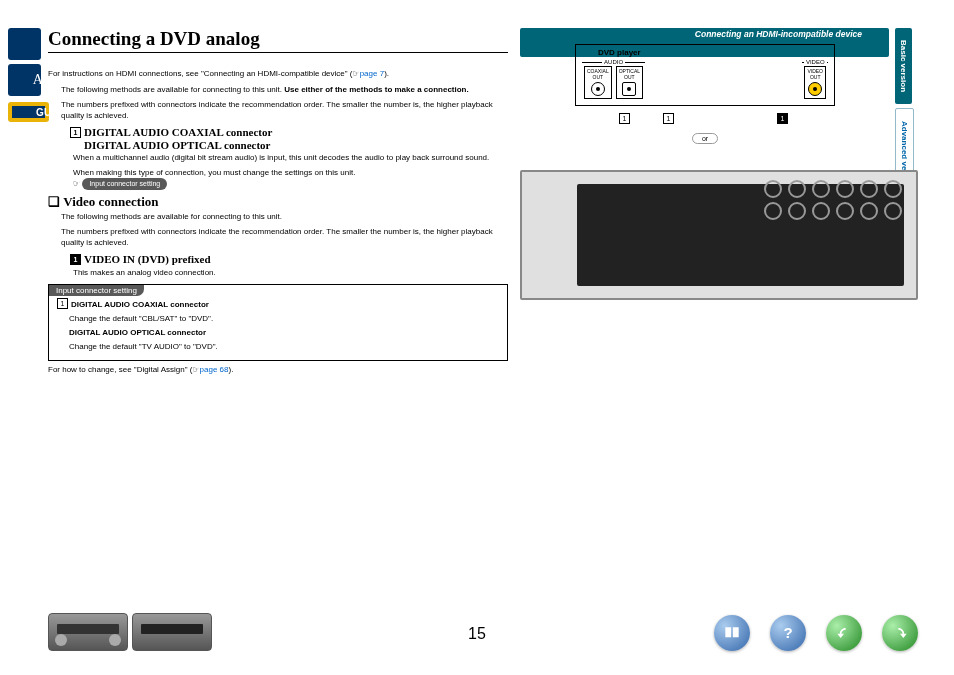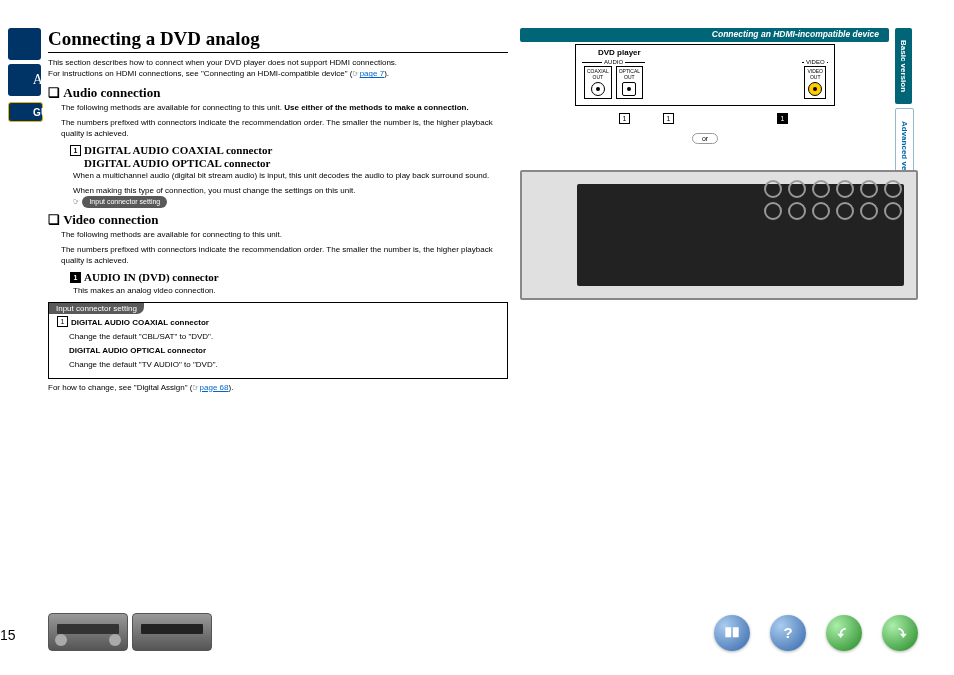--- a/index.html
+++ b/index.html
@@ -1,29 +1,29 @@
 <!DOCTYPE html>
 <html><head>
 <meta charset="utf-8">
 <style>
   * { box-sizing: border-box; margin: 0; padding: 0; }
   body { font-family: Arial, Helvetica, sans-serif; width: 954px; height: 675px; background: #fff; position: relative; font-size: 9px; color: #000; }
-  .topbar { position: absolute; top: 28px; left: 520px; right: 65px; height: 14px; background: #006677; border-radius: 2px; padding: 1px 10px; text-align: right; }
+  .topbar { position: absolute; top: 28px; left: 520px; right: 65px; height: 29px; background: #006677; border-radius: 2px; padding: 1px 27px; text-align: right; }
   .topbar span { color: #fff; font-weight: bold; font-style: italic; font-size: 8.5px; }
   .left-icons { position: absolute; left: 8px; top: 28px; width: 32px; }
   .icon-box { width: 32px; height: 32px; background: #003366; margin-bottom: 4px; display: flex; align-items: center; justify-content: center; color: #fff; border-radius: 3px; padding-left: 33px; }
   .icon-box svg { fill: #fff; }
   .right-tabs { position: absolute; right: 8px; top: 28px; width: 51px; }
   .tab { writing-mode: vertical-rl; text-orientation: mixed; text-align: center; padding: 12px 4px; margin-bottom: 4px; font-size: 8px; font-weight: bold; border-radius: 2px; cursor: pointer; }
   .tab.active { background: #006677; color: #fff; }
   .tab.inactive { background: #fff; color: #0066aa; border: 1px solid #93b9cc; }
   .main { position: absolute; left: 48px; top: 28px; width: 460px; }
   .title { font-family: "Times New Roman", serif; font-size: 19px; font-weight: bold; border-bottom: 1px solid #000; padding-bottom: 2px; margin-bottom: 4px; }
   .intro { font-size: 8px; line-height: 1.4; margin-bottom: 6px; }
-  .link { color: #0066cc; text-decoration: underline; }
+  .link { color: #0066cc; }
   .section-head { font-family: "Times New Roman", serif; font-weight: bold; font-size: 13px; margin: 3px 0 2px 0; }
   .section-head::before { content: "❏ "; font-family: Arial; }
   .sub { font-size: 8px; line-height: 1.35; margin-left: 13px; margin-bottom: 4px; }
   .subhead { font-family: "Times New Roman", serif; font-weight: bold; font-size: 11px; margin: 4px 0 2px 22px; }
   .numbox { display: inline-block; width: 11px; height: 11px; border: 1px solid #000; text-align: center; line-height: 10px; font-size: 7px; font-family: Arial; margin-right: 3px; position: relative; top: -1px; }
   .numbox.filled { background: #000; color: #fff; }
   .subsub { font-size: 8px; line-height: 1.35; margin-left: 25px; margin-bottom: 4px; }
   .pill { display: inline-block; background: #595959; color: #fff; font-size: 7px; padding: 1px 7px; border-radius: 7px; }
   .settings-box { border: 1px solid #000; margin: 6px 0 4px 0; padding-bottom: 4px; }
   .settings-box .hdr { background: #595959; color: #fff; font-size: 8px; padding: 1px 7px; display: inline-block; border-radius: 0 0 7px 0; margin: 0 0 3px 0; }
@@ -45,21 +45,21 @@
   .or-badge { display: inline-block; border: 1px solid #999; border-radius: 9px; padding: 1px 9px; font-size: 7px; margin: 8px 0; }
   .receiver { width: 398px; height: 130px; background: #e0e0e0; border: 2px solid #888; margin-top: 18px; position: relative; border-radius: 2px; }
   .rcv-panel { position: absolute; left: 55px; top: 12px; right: 12px; bottom: 12px; background: #222; border-radius: 2px; }
   .rcv-circles { position: absolute; right: 14px; top: 8px; display: grid; grid-template-columns: repeat(6, 18px); grid-template-rows: repeat(2, 18px); gap: 4px 6px; }
   .rcv-circle { width: 18px; height: 18px; border: 2px solid #999; border-radius: 50%; }
   .footer { position: absolute; left: 0; right: 0; bottom: 24px; height: 46px; }
   .device-img { position: absolute; left: 48px; bottom: 0; display: flex; gap: 4px; }
   .device { width: 80px; height: 38px; background: linear-gradient(180deg,#999,#555); border-radius: 4px; border: 1px solid #555; position: relative; }
   .device .panel-d { position: absolute; top: 10px; left: 8px; right: 8px; height: 10px; background: #333; border-radius: 1px; }
   .device .knob { position: absolute; width: 12px; height: 12px; border-radius: 50%; background: #aaa; top: 20px; }
-  .page-num { position: absolute; left: 0; right: 0; bottom: 8px; font-size: 14px; }
+  .page-num { position: absolute; left: 0; right: 0; bottom: 8px; text-align: center; font-size: 16px; }
   .nav-btns { position: absolute; right: 36px; bottom: 0; display: flex; gap: 20px; }
   .nav-btn { width: 36px; height: 36px; border-radius: 50%; display: flex; align-items: center; justify-content: center; cursor: pointer; box-shadow: 0 1px 3px rgba(0,0,0,.3); }
   .nav-btn.blue { background: radial-gradient(circle at 30% 30%, #aaccee, #3366aa); }
   .nav-btn.green { background: radial-gradient(circle at 30% 30%, #aaeeaa, #228822); }
   .nav-btn svg { width: 20px; height: 20px; }
 </style>
 </head>
 <body>
 
 <div class="topbar">
@@ -68,58 +68,57 @@
 
 <div class="left-icons">
   <div class="icon-box">
     <svg viewBox="0 0 24 24" width="20" height="20">
         <path d="M4 4h7v14H4zM13 4h7v14h-7zM4 18c0 0 3-1 7 1 4-2 7-1 7-1"></path>
       </svg>
   </div>
   <div class="icon-box" style="font-family:serif;font-size:14px;">
     <span>Aa</span>
   </div>
-  <div class="icon-box" style="font-size:10px;font-weight:bold;border:1px solid #eab308;width:30px;height:20px;margin:6px auto;">
+  <div class="icon-box" style="font-size:10px;font-weight:bold;border:4px solid #eab308;width:30px;height:20px;margin:6px auto;">
     <span>GUI</span>
   </div>
 </div>
 
 <div class="right-tabs">
   <div class="tab active">Basic version</div>
   <div class="tab inactive">Advanced version</div>
   <div class="tab inactive">Informations</div>
 </div>
 
 <div class="main">
   <div class="title">Connecting a DVD analog</div>
   <p class="intro">
-    <span>This section describes how to connect when your DVD player does not support HDMI connections.</span><br>
+    <br>
     <span>For instructions on HDMI connections, see "Connecting an HDMI-compatible device" (</span>☞<a class="link">page 7</a><span>).</span>
   </p>
 
-  <div class="section-head">Audio connection</div>
   <p class="sub">
     <span>The following methods are available for connecting to this unit. </span><b>Use either of the methods to make a connection.</b>
   </p>
   <p class="sub">The numbers prefixed with connectors indicate the recommendation order. The smaller the number is, the higher playback quality is achieved.</p>
   <div class="subhead">
     <span class="numbox">1</span><span>DIGITAL AUDIO COAXIAL connector</span><br>
     <span style="display:inline-block;width:14px;"></span><span>DIGITAL AUDIO OPTICAL connector</span>
   </div>
   <p class="subsub">When a multichannel audio (digital bit stream audio) is input, this unit decodes the audio to play back surround sound.</p>
   <p class="subsub">
     <span>When making this type of connection, you must change the settings on this unit.</span><br>
     ☞ <span class="pill">Input connector setting</span>
   </p>
 
   <div class="section-head">Video connection</div>
   <p class="sub">The following methods are available for connecting to this unit.</p>
   <p class="sub">The numbers prefixed with connectors indicate the recommendation order. The smaller the number is, the higher playback quality is achieved.</p>
   <div class="subhead">
-    <span class="numbox filled">1</span><span>AUDIO IN (DVD) connector</span>
+    <span class="numbox filled">1</span><span>VIDEO IN (DVD) prefixed</span>
   </div>
   <p class="subsub">This makes an analog video connection.</p>
 
   <div class="settings-box">
     <div class="hdr">Input connector setting</div>
     <p>
       <span class="numbox" style="margin-left:0;">1</span><b>DIGITAL AUDIO COAXIAL connector</b>
     </p>
     <p class="ind">Change the default "CBL/SAT" to "DVD".</p>
     <p class="ind" style="margin-left:20px;"><b>DIGITAL AUDIO OPTICAL connector</b></p>

